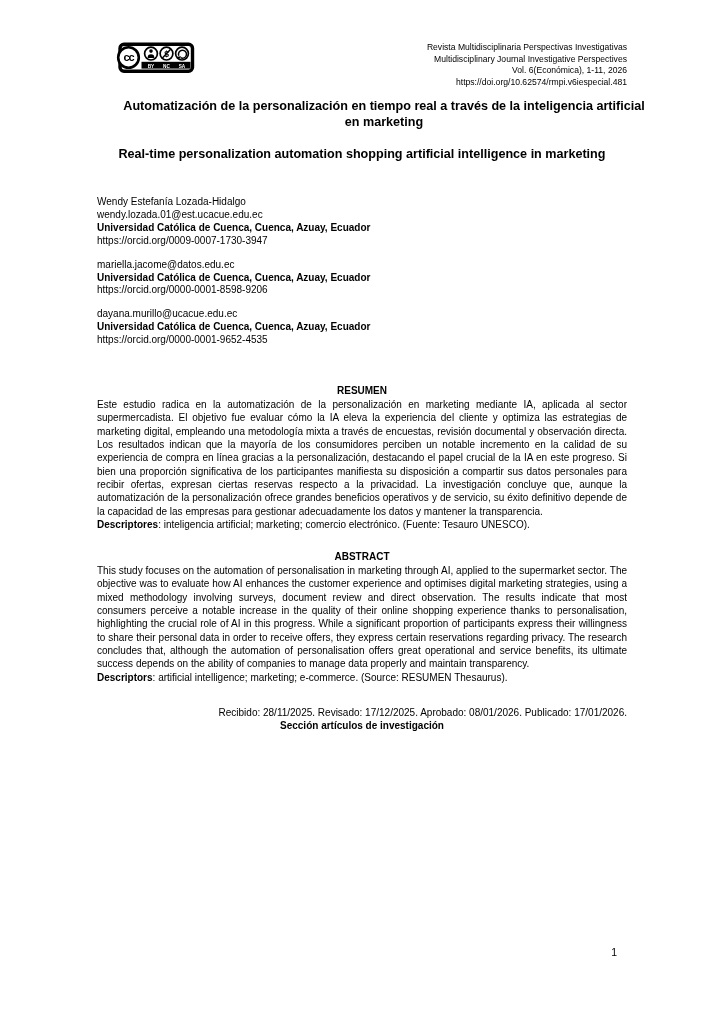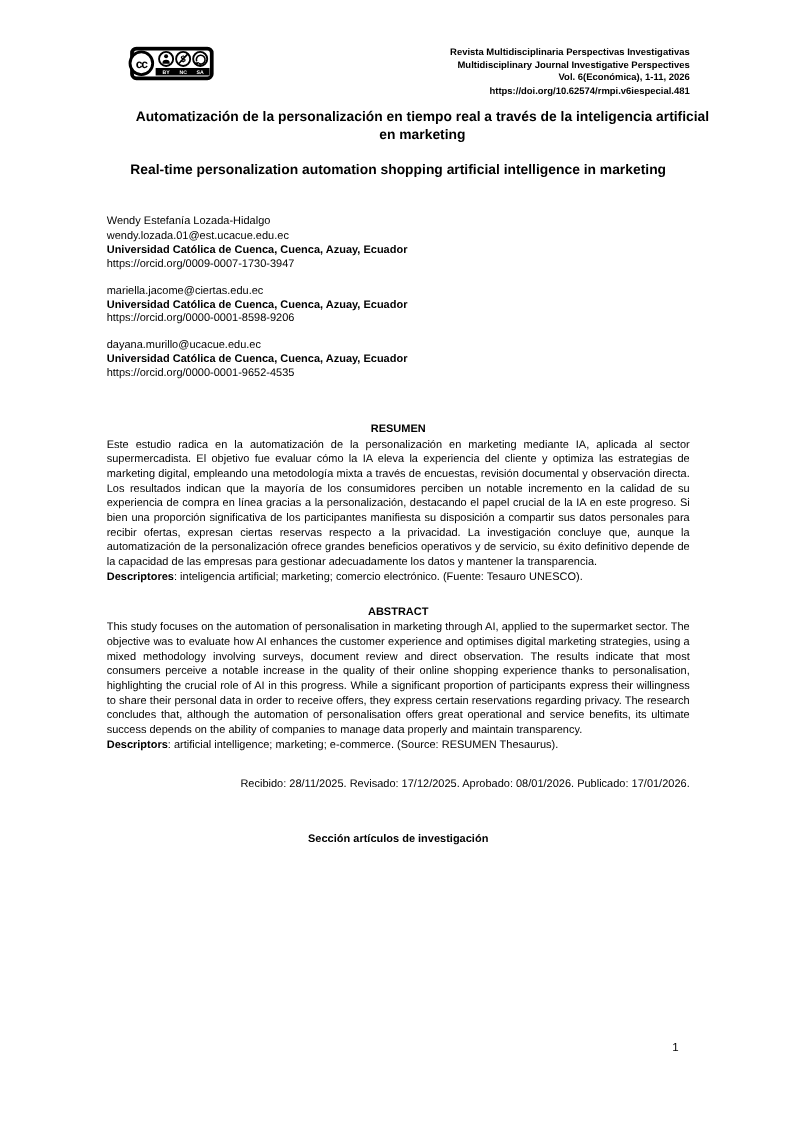--- a/index.html
+++ b/index.html
@@ -14,21 +14,21 @@
     width: 724px; height: 1024px;
     background: #ffffff;
     overflow: hidden;
   }
   .content { position: absolute; left: 97px; top: 0; width: 530px; height: 1024px; }
   .abs { position: absolute; left: 0; width: 530px; }
 
   .header-row { top: 42px; display: flex; justify-content: space-between; align-items: flex-start; }
   .badge { margin-left: 16px; flex: 0 0 auto; }
   .header-meta {
-    text-align: right; font-weight: bold;
+    text-align: right; font-weight: normal;
     font-size: 8.6px; line-height: 11.7px;
   }
 
   .title { text-align: center; font-weight: bold; font-size: 12.6px; line-height: 16.4px; }
   .title-es { top: 98px; margin-left: 22px; }
   .title-en { top: 146px; }
 
   .authors { top: 196px; text-align: left; font-size: 10px; line-height: 12.9px; }
   .author-block { margin-bottom: 11px; }
   .affiliation { font-weight: bold; }
@@ -36,21 +36,21 @@
   .section-heading { text-align: center; font-weight: bold; font-size: 10px; line-height: 13px; }
   .resumen-heading { top: 384px; }
   .resumen-body { top: 398px; }
   .abstract-heading { top: 550px; }
   .abstract-body { top: 564px; }
   .body-text { font-size: 10px; line-height: 13.35px; text-align: justify; }
   .body-text p { margin: 0; }
   .desc-label { font-weight: bold; margin-top: 23px; }
 
   .dates { top: 706px; text-align: right; font-size: 10px; line-height: 13px; }
-  .section-line { top: 719px; text-align: center; font-size: 10px; line-height: 13px; font-weight: bold; margin-top: 37px; }
+  .section-line { top: 719px; text-align: center; font-size: 10px; line-height: 13px; font-weight: bold; }
 
   .page-number {
     position: absolute; top: 946px; left: 97px; width: 530px;
     text-align: right; font-size: 10.5px; padding-right: 0;
     box-sizing: border-box;
   }
   .page-number span { display: inline-block; margin-right: 10px; }
 </style>
 </head>
 <body>
@@ -97,21 +97,21 @@
     <div class="abs title title-en">Real-time personalization automation shopping artificial intelligence in marketing</div>
 
     <div class="abs authors">
       <div class="author-block">
         <div>Wendy Estefanía Lozada-Hidalgo</div>
         <div>wendy.lozada.01@est.ucacue.edu.ec</div>
         <div class="affiliation">Universidad Católica de Cuenca, Cuenca, Azuay, Ecuador</div>
         <div>https://orcid.org/0009-0007-1730-3947</div>
       </div>
       <div class="author-block">
-        <div>mariella.jacome@ciertas.edu.ec</div>
+        <div>mariella.jacome@datos.edu.ec</div>
         <div class="affiliation">Universidad Católica de Cuenca, Cuenca, Azuay, Ecuador</div>
         <div>https://orcid.org/0000-0001-8598-9206</div>
       </div>
       <div class="author-block">
         <div>dayana.murillo@ucacue.edu.ec</div>
         <div class="affiliation">Universidad Católica de Cuenca, Cuenca, Azuay, Ecuador</div>
         <div>https://orcid.org/0000-0001-9652-4535</div>
       </div>
     </div>
 

